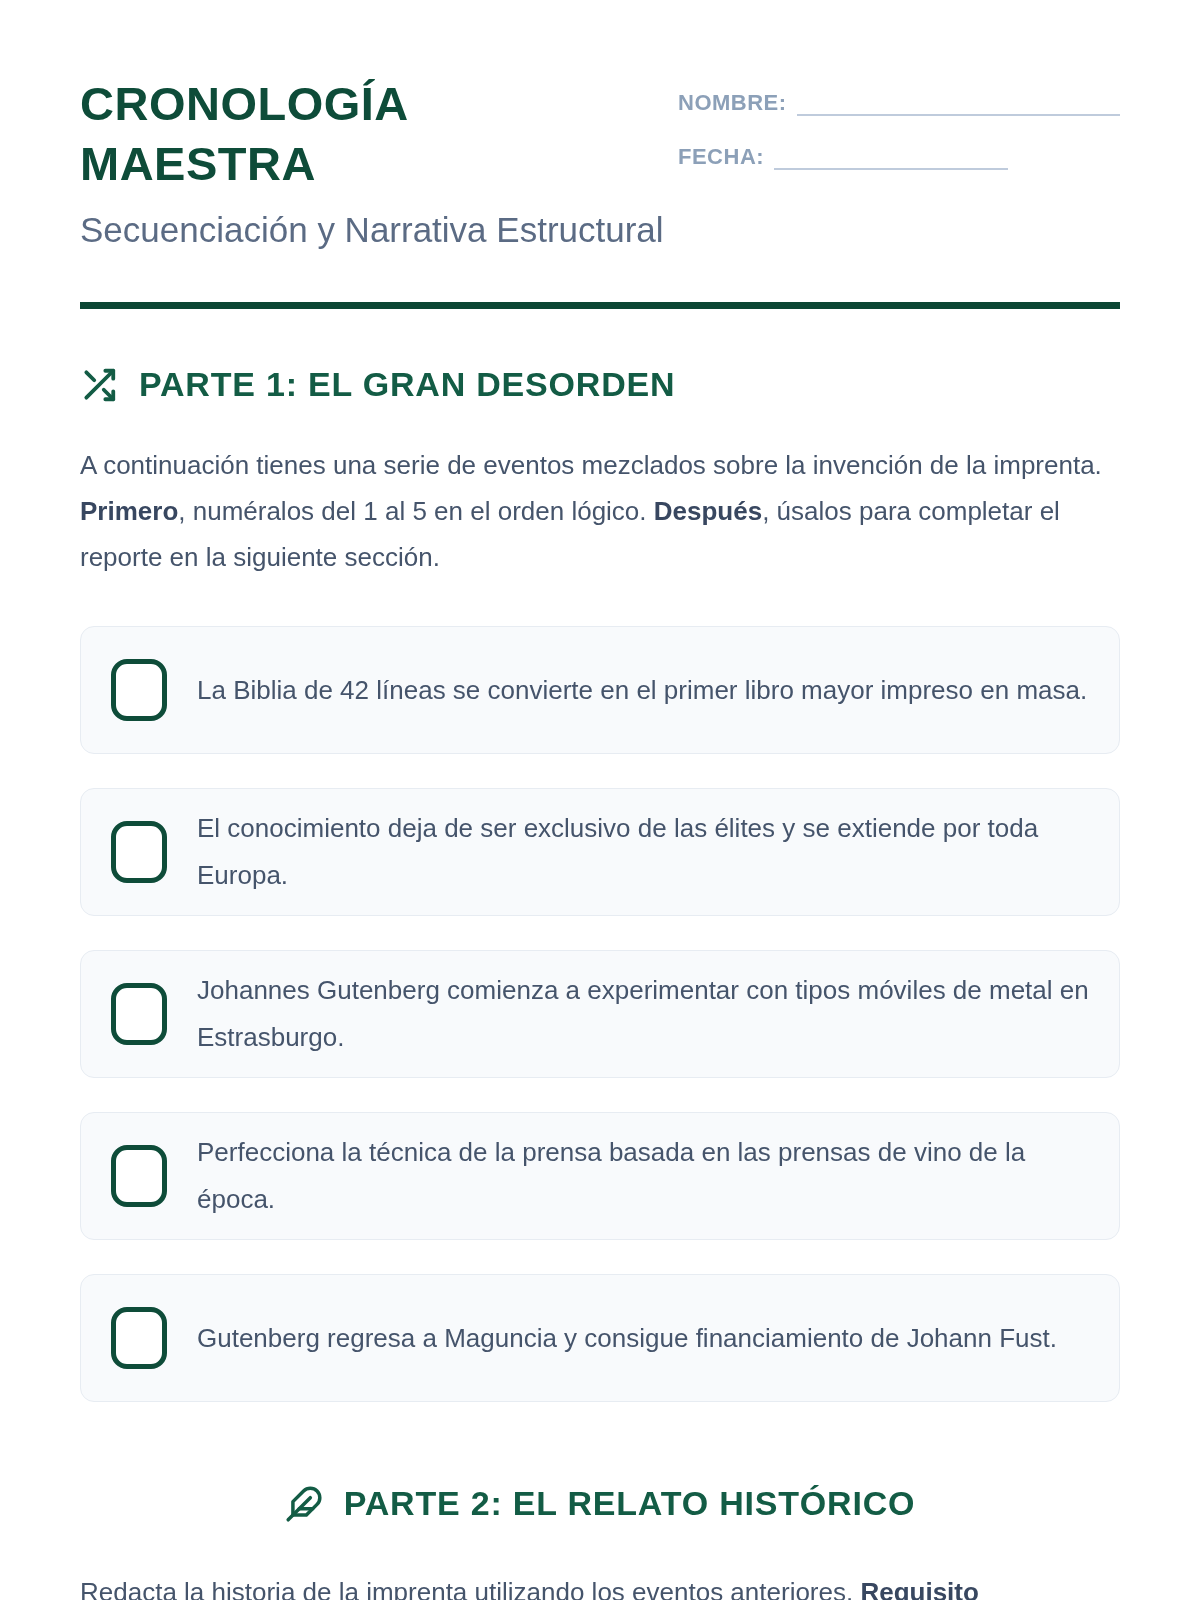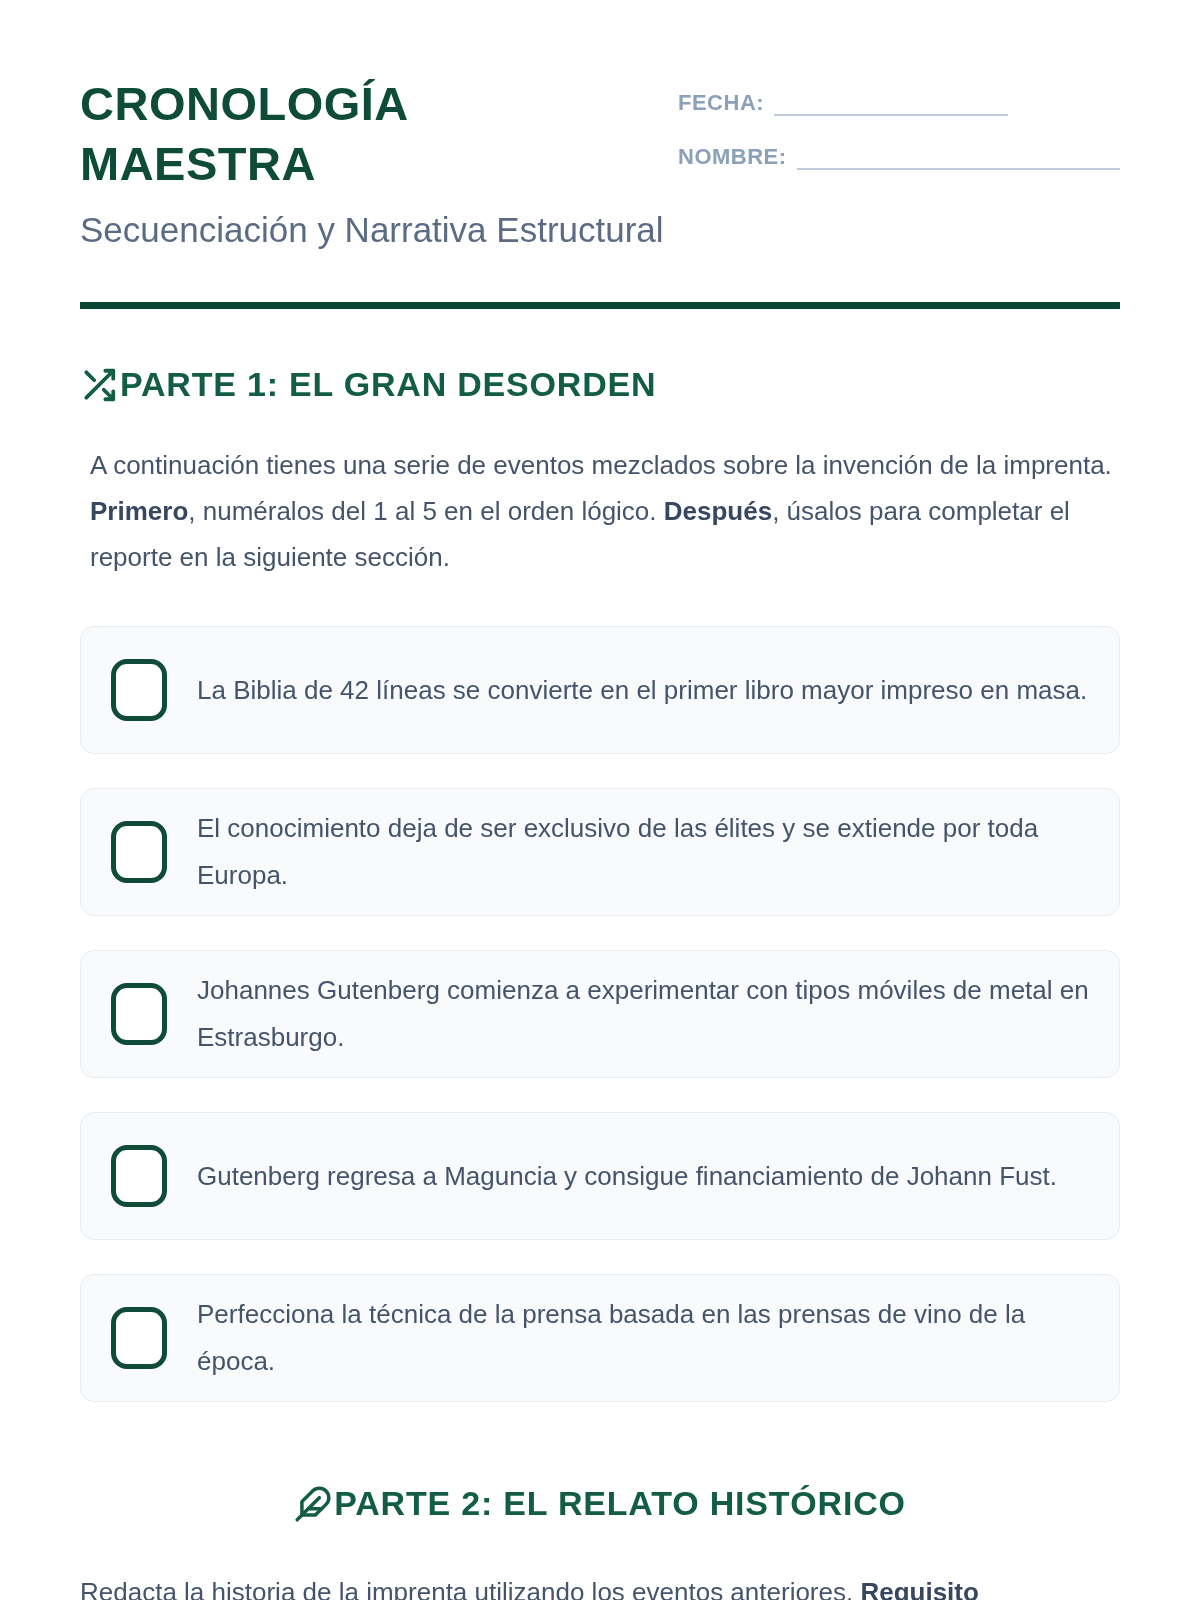--- a/index.html
+++ b/index.html
@@ -26,28 +26,28 @@
   .subtitle{margin-top:16px;font-size:35px;font-weight:500;color:#5b6b84;}
   .fields-block{width:442px;padding-top:10px;flex-shrink:0;}
   .field-row{display:flex;align-items:flex-end;height:32px;margin-bottom:22px;}
   .field-label{font-size:22px;font-weight:bold;color:var(--label);letter-spacing:.5px;margin-right:10px;}
   .field-line{flex:1;border-bottom:2px solid var(--underline);height:26px;}
   .field-row.date .field-line{margin-right:112px;}
 
   .divider{height:7px;background:#0b4634;margin-top:52px;}
 
   
-  .section-heading{display:flex;align-items:center;gap:2px;color:var(--green-head);}
+  .section-heading{display:flex;align-items:center;gap:21px;color:var(--green-head);}
   .section-heading h2{font-size:34px;font-weight:800;letter-spacing:.8px;}
   .section-heading .icon{width:38px;height:38px;flex-shrink:0;display:block;}
   .heading-1{margin-top:56px;}
   .heading-2{margin-top:82px;justify-content:center;}
 
   
-  .intro{margin-top:38px;font-size:26px;line-height:46px;color:var(--slate);margin-left:10px;}
+  .intro{margin-top:38px;font-size:26px;line-height:46px;color:var(--slate);}
   .intro .b{font-weight:bold;color:var(--slate-bold);}
   .outro{margin-top:46px;font-size:26px;line-height:46px;color:var(--slate);}
   .outro .b{font-weight:bold;color:var(--slate-bold);}
 
   
   .cards{margin-top:46px;display:flex;flex-direction:column;gap:34px;}
   .card{
     min-height:128px;background:var(--card-bg);
     border:1px solid var(--card-border);border-radius:14px;
     display:flex;align-items:center;gap:30px;padding:16px 30px;
@@ -65,26 +65,26 @@
 
   <div class="header">
     <div class="title-block">
       <h1>
         <span>CRONOLOGÍA</span><br>
         <span>MAESTRA</span>
       </h1>
       <div class="subtitle">Secuenciación y Narrativa Estructural</div>
     </div>
     <div class="fields-block">
+      <div class="field-row">
+        <span class="field-label">NOMBRE:</span>
+        <span class="field-line"></span>
+      </div>
       <div class="field-row date">
         <span class="field-label">FECHA:</span>
-        <span class="field-line"></span>
-      </div>
-      <div class="field-row">
-        <span class="field-label">NOMBRE:</span>
         <span class="field-line"></span>
       </div>
     </div>
   </div>
 
   <div class="divider"></div>
 
   <div class="section-heading heading-1">
     <svg class="icon" viewBox="0 0 24 24" fill="none" stroke="#135c45" stroke-width="2.4" stroke-linecap="round" stroke-linejoin="round">
       <path d="M16 3h5v5"></path>
@@ -109,26 +109,26 @@
     <p>El conocimiento deja de ser exclusivo de las élites y se extiende por toda Europa.</p>
   </div>
 
   <div class="card">
     <span class="checkbox"></span>
     <p>Johannes Gutenberg comienza a experimentar con tipos móviles de metal en Estrasburgo.</p>
   </div>
 
   <div class="card">
     <span class="checkbox"></span>
-    <p>Gutenberg regresa a Maguncia y consigue financiamiento de Johann Fust.</p>
+    <p>Perfecciona la técnica de la prensa basada en las prensas de vino de la época.</p>
   </div>
 
   <div class="card">
     <span class="checkbox"></span>
-    <p>Perfecciona la técnica de la prensa basada en las prensas de vino de la época.</p>
+    <p>Gutenberg regresa a Maguncia y consigue financiamiento de Johann Fust.</p>
   </div>
 </div>
 
   <div class="section-heading heading-2">
     <svg class="icon" viewBox="0 0 24 24" fill="none" stroke="#135c45" stroke-width="2.2" stroke-linecap="round" stroke-linejoin="round">
       <path d="M20.24 12.24a6 6 0 0 0-8.49-8.49L5 10.5V19h8.5z"></path>
       <path d="M16 8L2 22"></path>
       <path d="M17.5 15H9"></path>
     </svg>
     <h2>PARTE 2: EL RELATO HISTÓRICO</h2>

